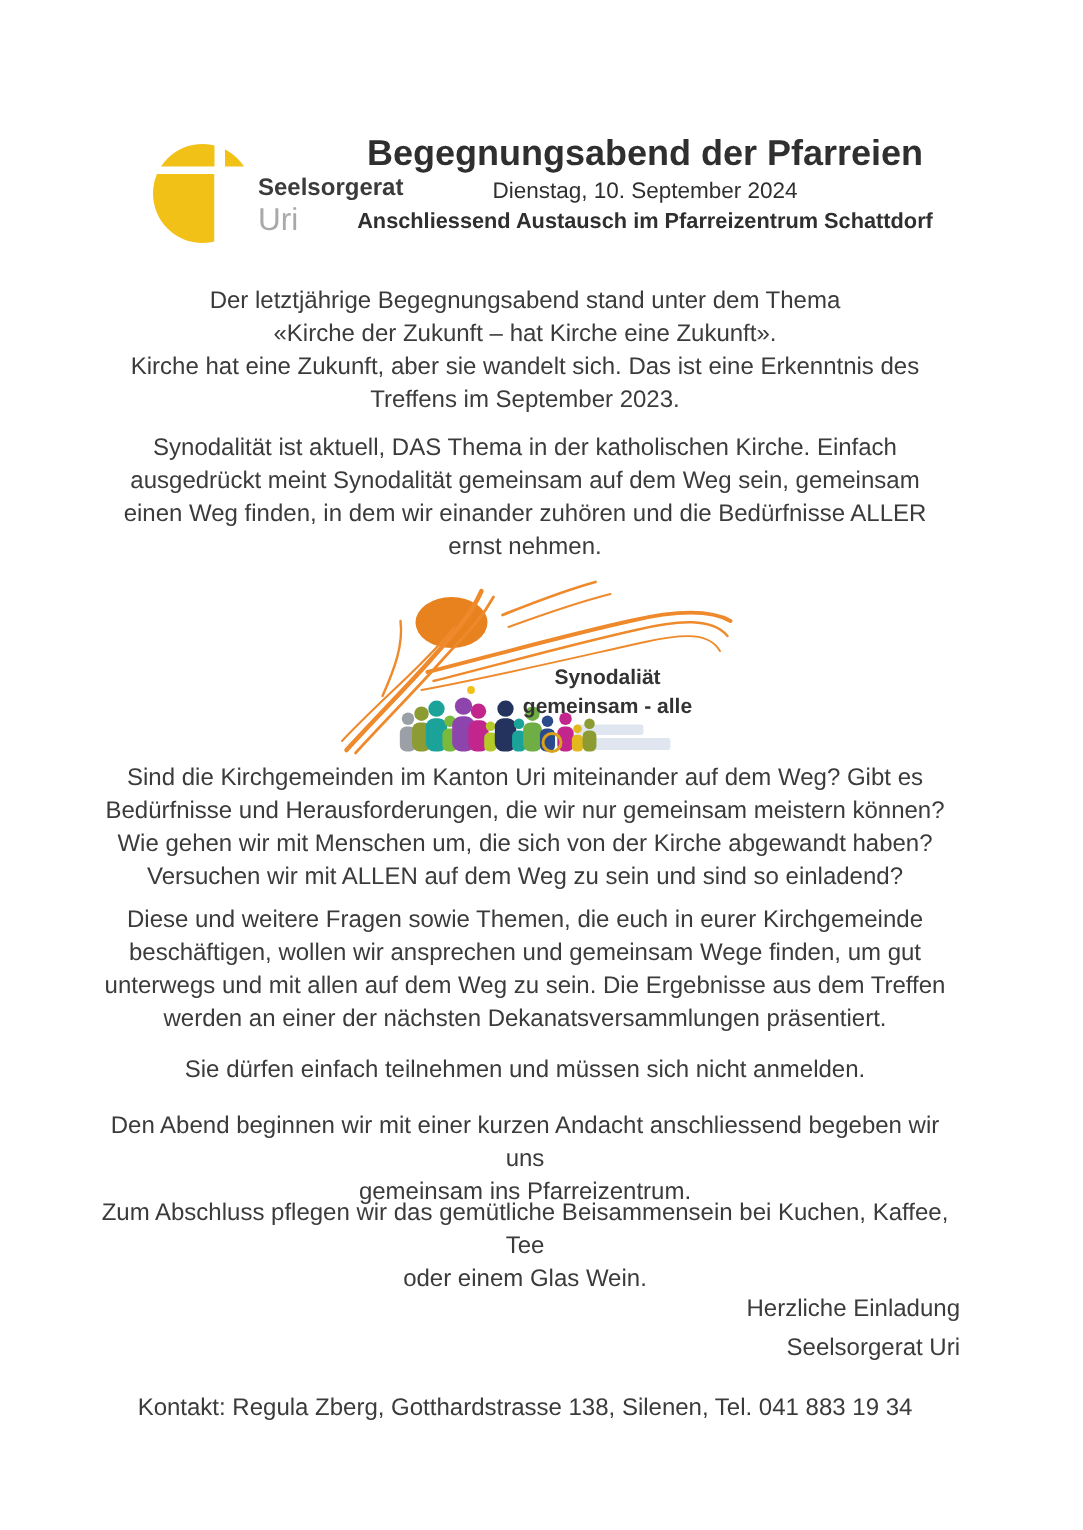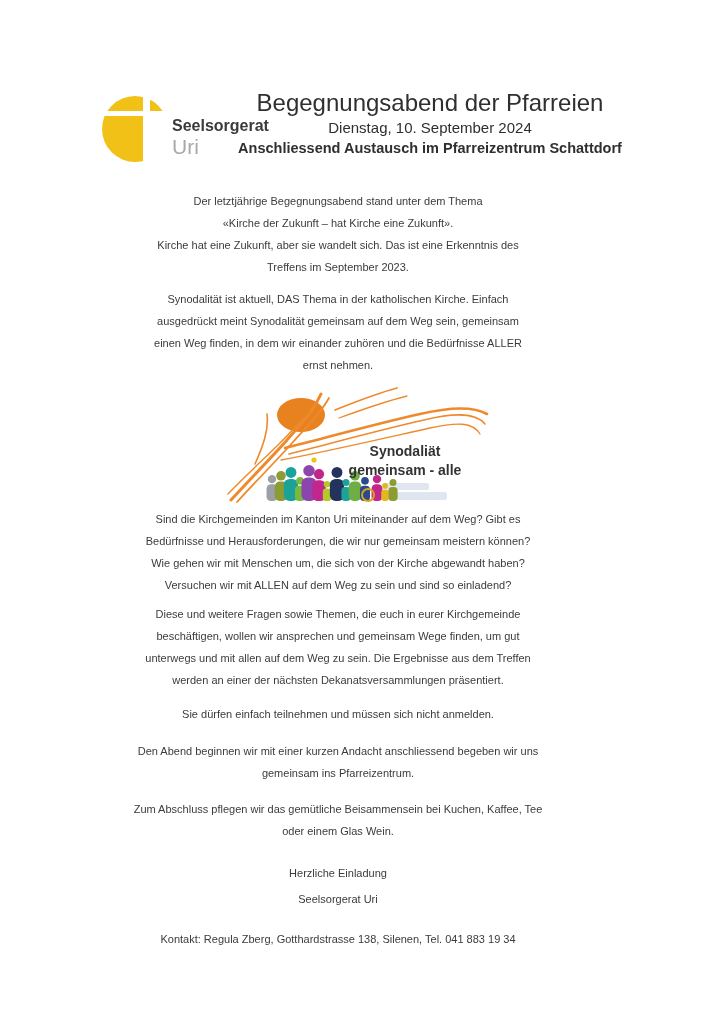--- a/index.html
+++ b/index.html
@@ -15,30 +15,30 @@
   
   .logo{position:absolute;left:100px;top:88px;width:180px;height:80px;}
   .logo-circle{position:absolute;left:2px;top:8px;width:66px;height:66px;border-radius:50%;background:var(--logo_yellow,#F2C117);}
   .logo-vbar{position:absolute;left:43px;top:0;width:7px;height:80px;background:#ffffff;}
   .logo-hbar{position:absolute;left:0;top:23px;width:80px;height:5px;background:#ffffff;}
   .logo-brmask{position:absolute;left:43px;top:28px;width:40px;height:50px;background:#ffffff;}
   .logo-title{position:absolute;left:72px;top:29px;font-size:16px;font-weight:bold;color:var(--text_dark,#3b3b3b);white-space:nowrap;}
   .logo-sub{position:absolute;left:72px;top:47px;font-size:21px;color:var(--text_gray,#a9a9a9);white-space:nowrap;}
   
   .header{position:absolute;left:160px;top:88px;width:540px;text-align:center;color:#2f2f2f;}
-  .title{font-size:24px;font-weight:400;line-height:30px;white-space:nowrap;}
+  .title{font-size:24px;font-weight:700;line-height:30px;white-space:nowrap;}
   .hl-bold{font-size:15px;font-weight:normal;line-height:20px;white-space:nowrap;}
   .hl-reg{font-size:14.5px;font-weight:bold;line-height:20px;white-space:nowrap;}
   
   .para,.signoff,.contact{
-    position:absolute;left:48px;width:580px;
-    text-align:center;font-size:11px;line-height:22px;
+    position:absolute;left:60px;width:580px;
+    text-align:center;font-size:16px;line-height:22px;
     white-space:pre-line;margin:0;color:var(--text_dark,#3b3b3b);
   }
-  .signoff{line-height:26px;}
+  .signoff{line-height:26px;text-align:right;}
   .p1{top:190px}.p2{top:288px}.p3{top:508px}.p4{top:603px}
   .p5{top:703px}.p6{top:740px}.p7{top:798px}
   .signoff{top:860px}.contact{top:928px}
   
   .illustration{position:absolute;left:225px;top:384px;width:280px;height:122px;}
   .sun{fill:var(--sun_orange,#E8821F);}
   .swoosh{stroke:var(--swoosh_orange,#EE8A2C);fill:none;stroke-linecap:round;}
   .wheel{stroke:var(--wheel_tan,#D9A21B);fill:none;stroke-width:2;}
   .wm{fill:var(--watermark_blue,#AEBDD4);opacity:.38;}
   .cap{fill:var(--caption_dark,#333333);font-family:"Liberation Sans",sans-serif;font-weight:bold;font-size:14px;}

